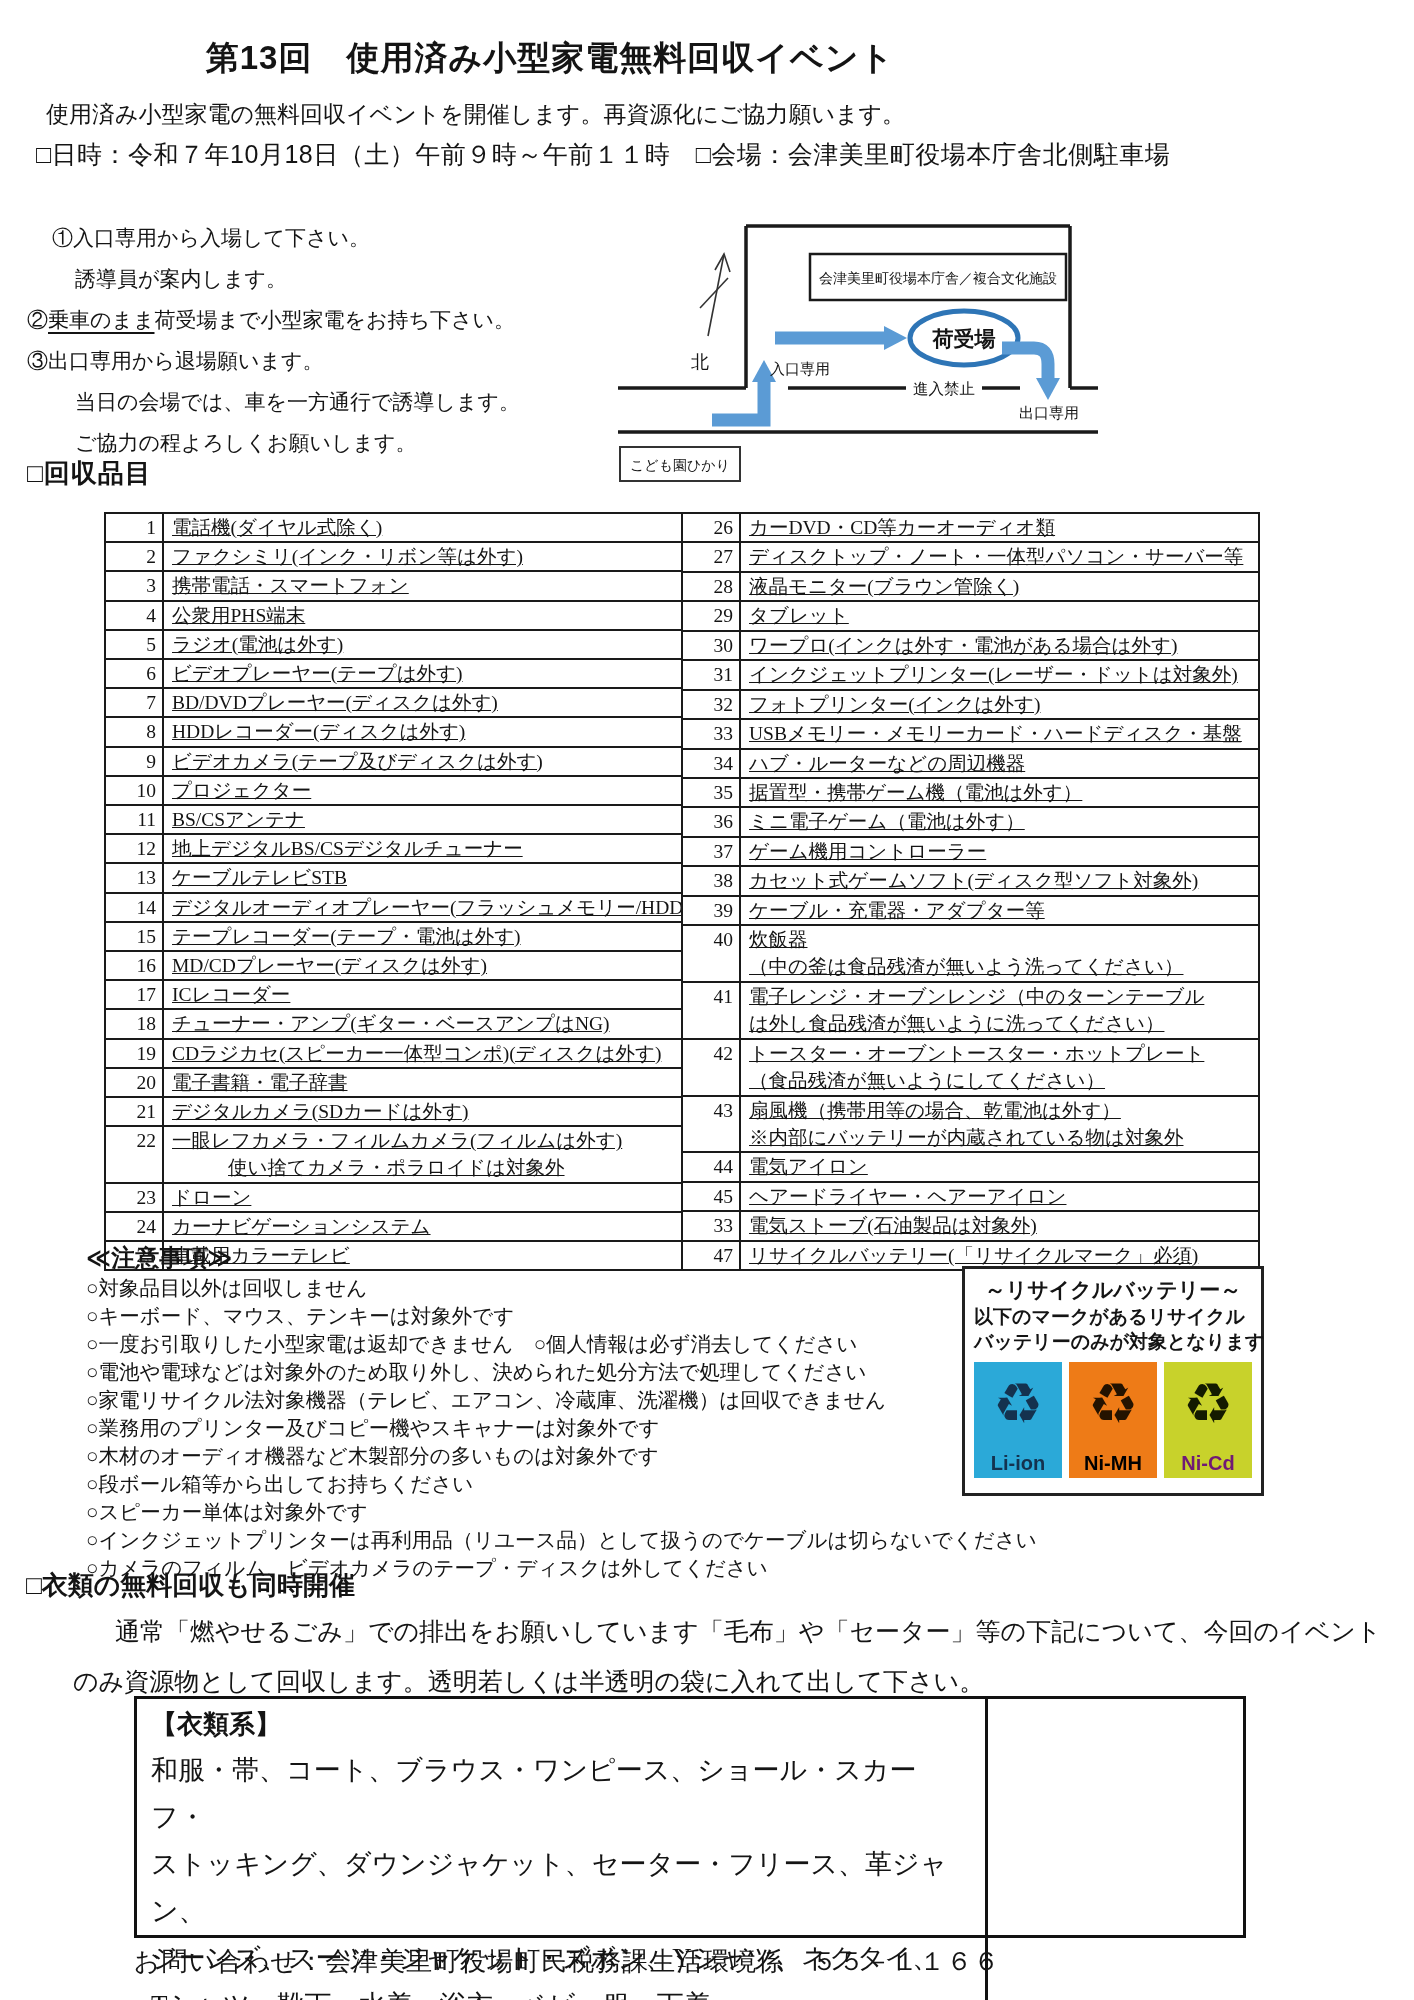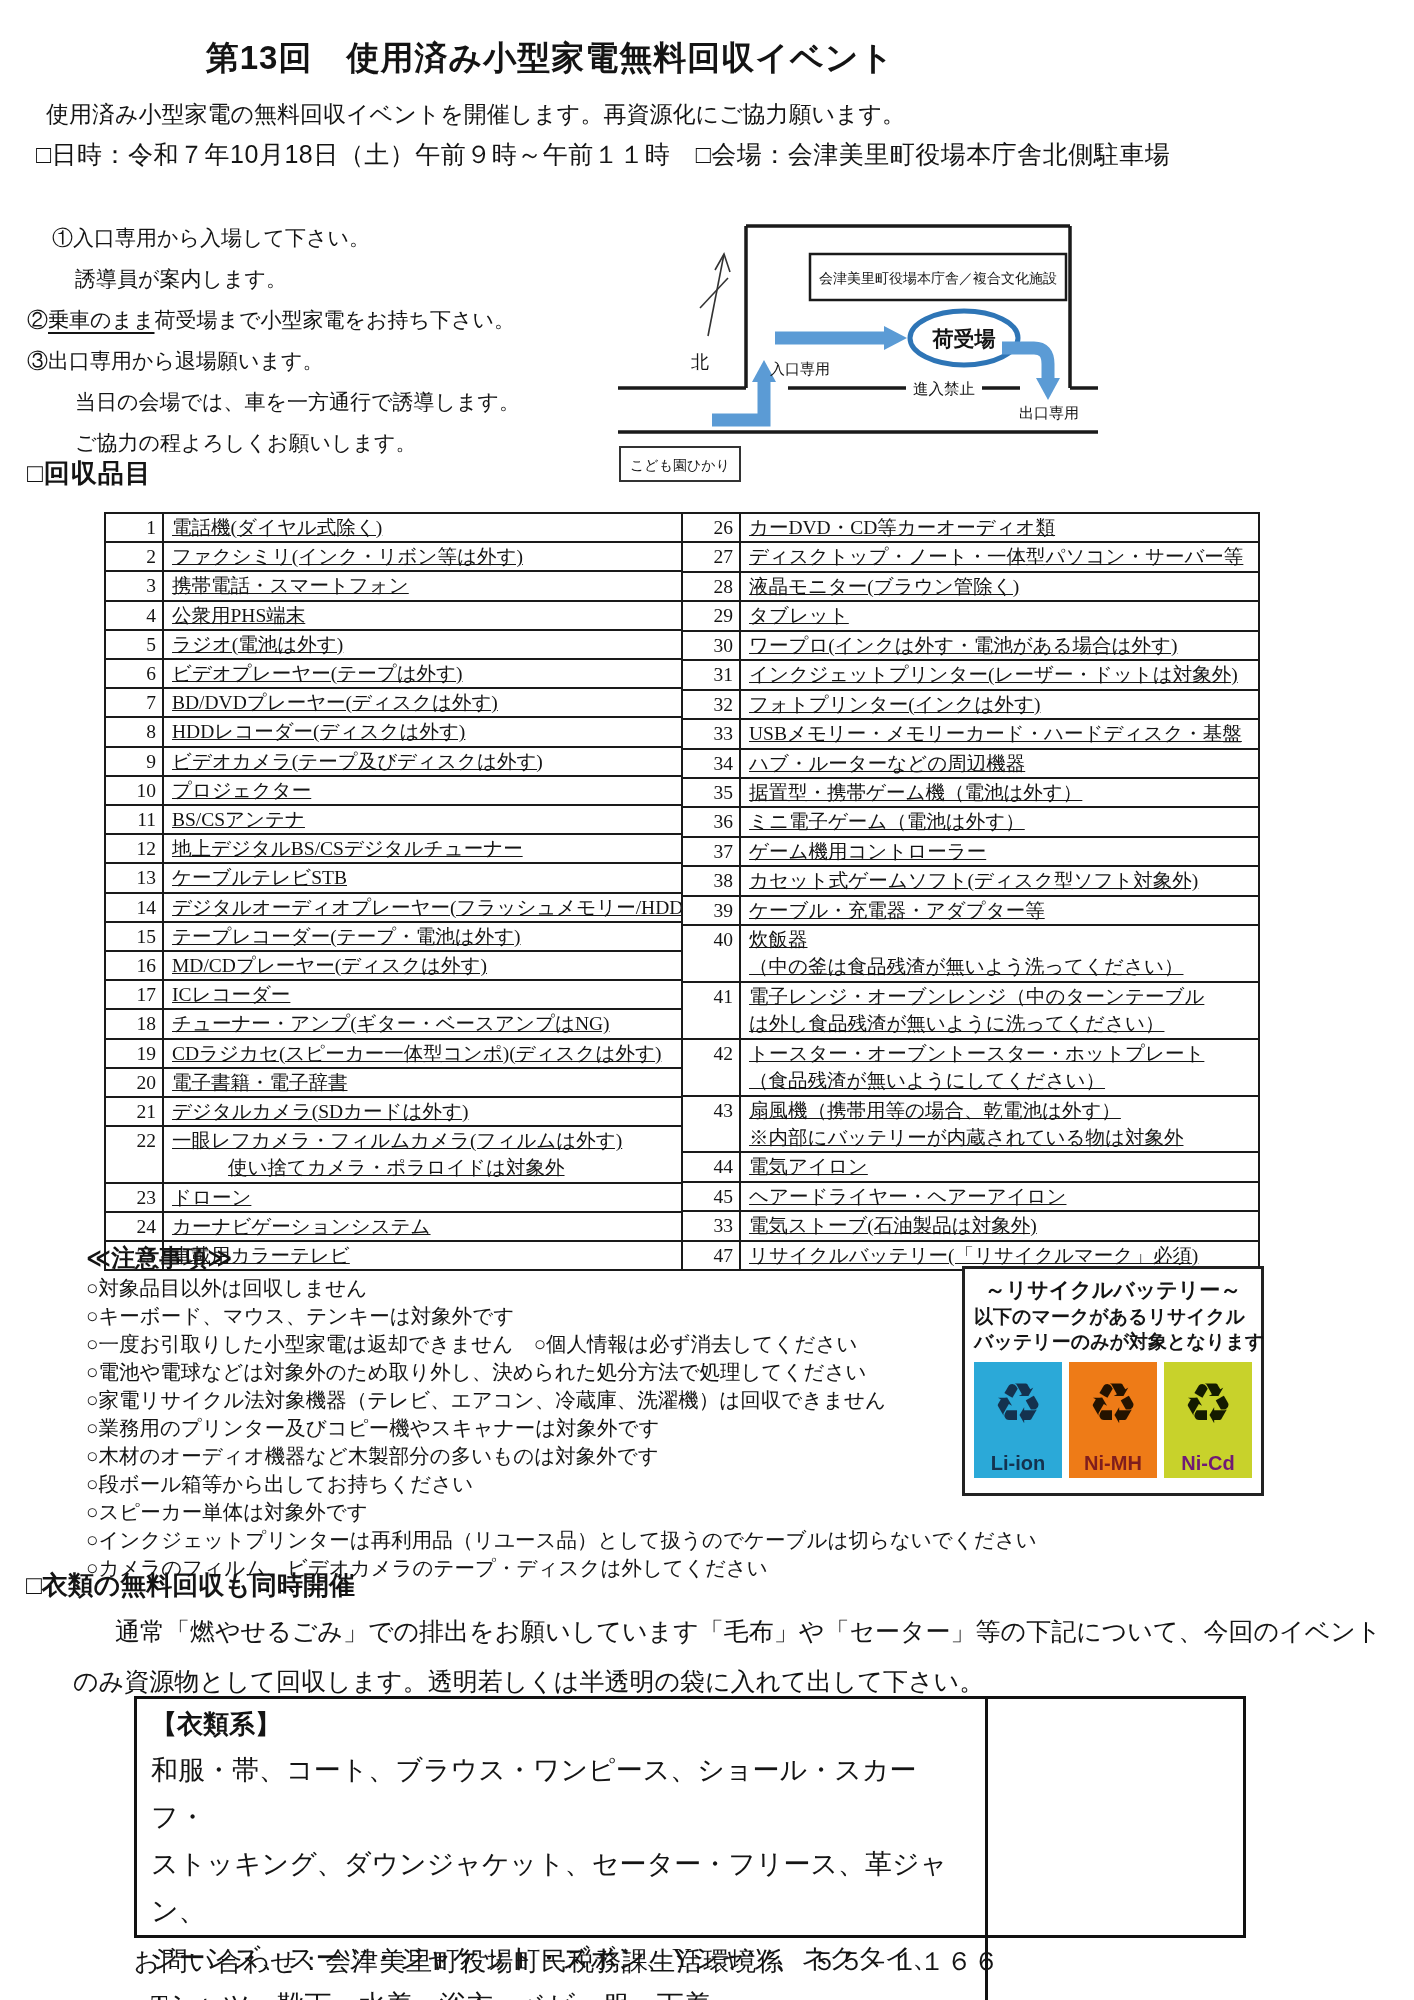--- a/index.html
+++ b/index.html
@@ -445,21 +445,21 @@
     <div class="battery-title">～リサイクルバッテリー～</div>
     <div class="battery-line">以下のマークがあるリサイクル</div>
     <div class="battery-line">バッテリーのみが対象となります</div>
     <div class="marks" id="marks">
         <div class="mark" style="background: rgb(43, 169, 216);">
           <div class="glyph" style="color: rgb(20, 50, 79);">♻</div>
           <div class="mlabel" style="color: rgb(20, 50, 79);">Li-ion</div>
         </div>
         <div class="mark" style="background: rgb(238, 123, 23);">
           <div class="glyph" style="color: rgb(36, 19, 0);">♻</div>
-          <div class="mlabel" style="color: #7f1d1d;">Ni-MH</div>
+          <div class="mlabel" style="color: #000000;">Ni-MH</div>
         </div>
         <div class="mark" style="background: rgb(200, 210, 43);">
           <div class="glyph" style="color: rgb(20, 27, 0);">♻</div>
           <div class="mlabel" style="color: #701a75;">Ni-Cd</div>
         </div>
       </div>
   </div>
 
   <div class="clothing-heading">□衣類の無料回収も同時開催</div>
   <div class="clothing-para" id="clothing-para">

